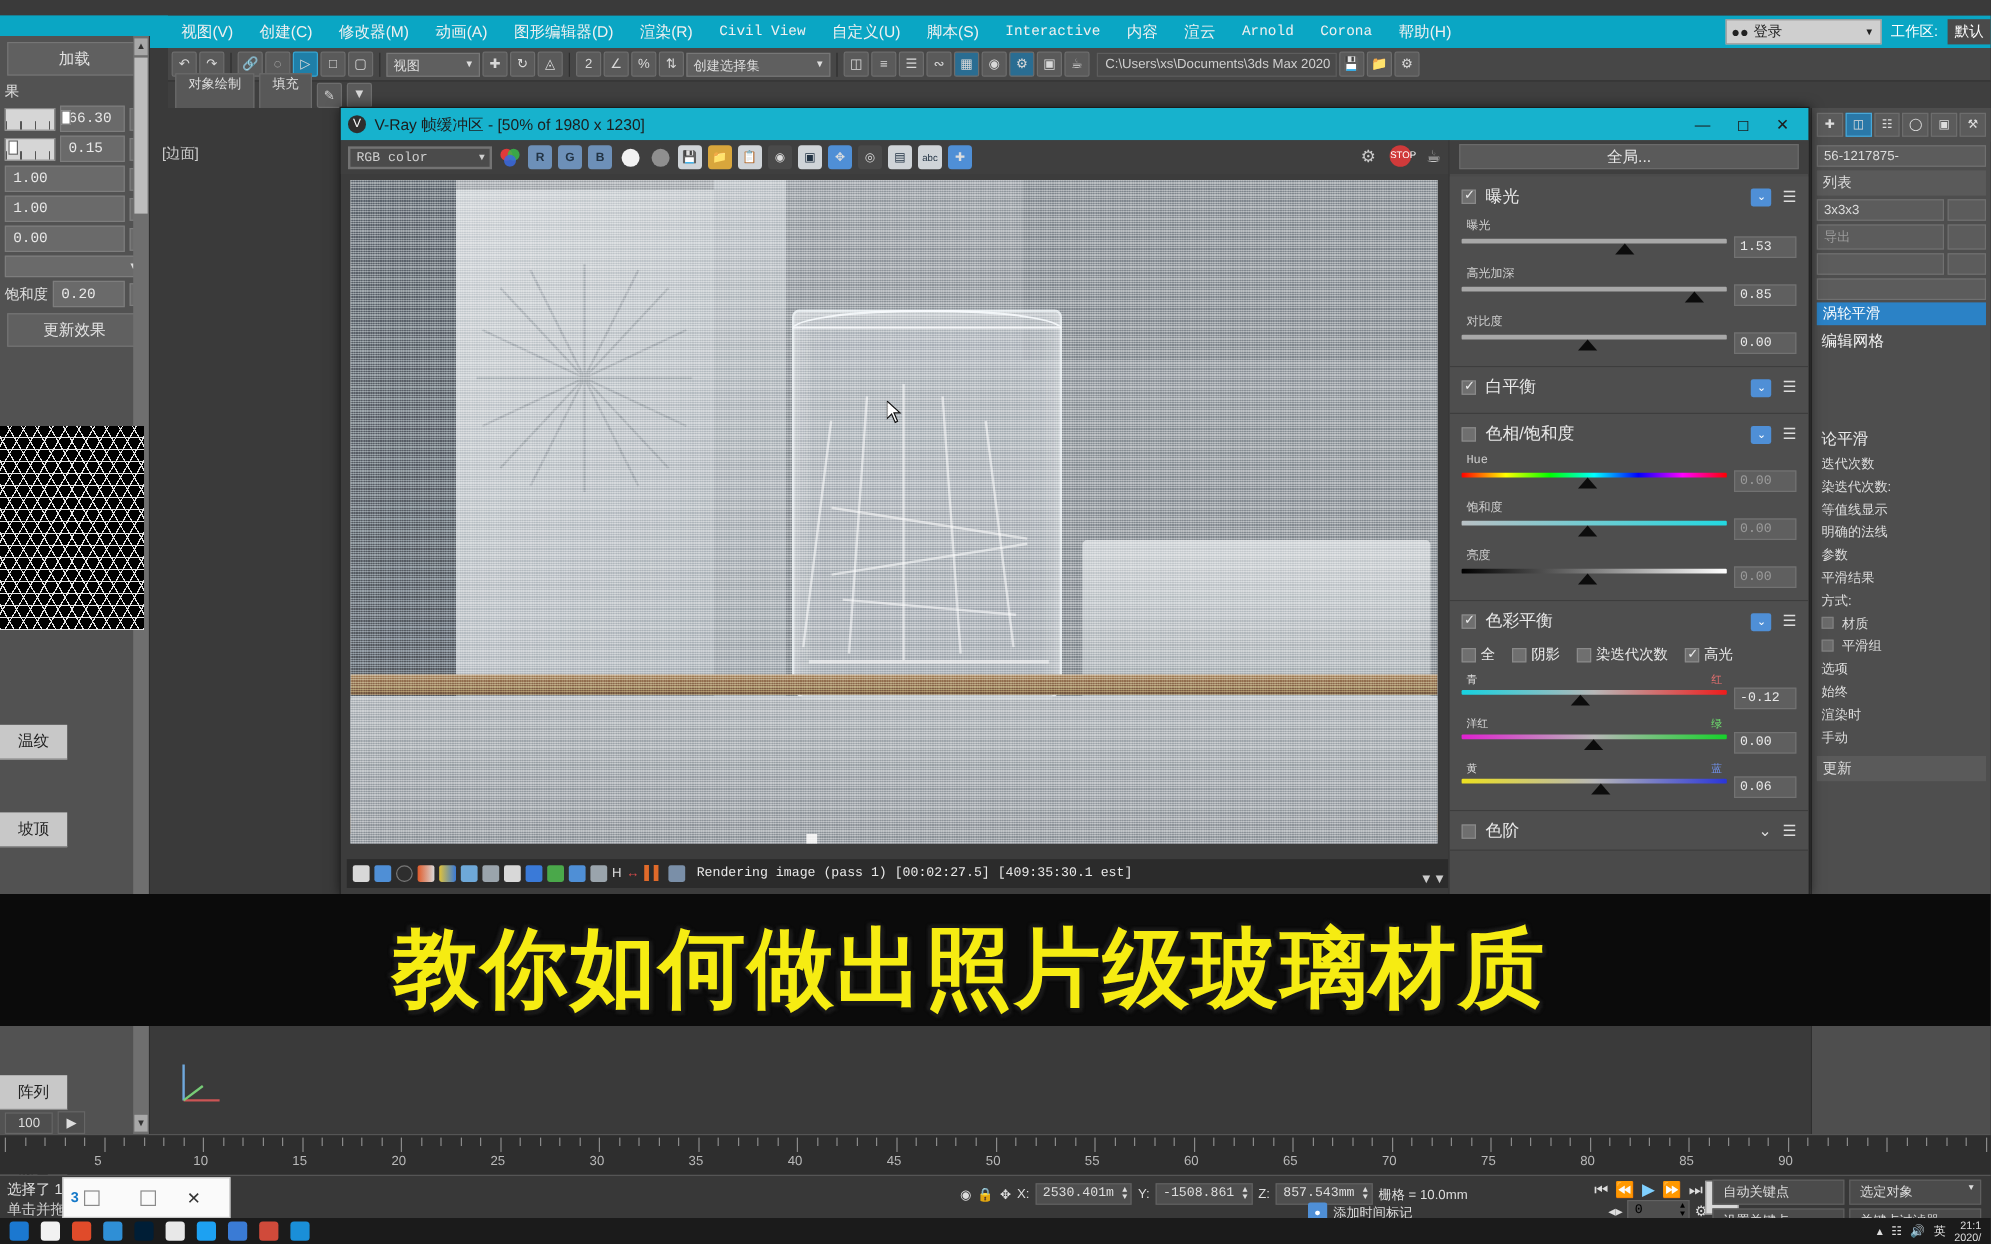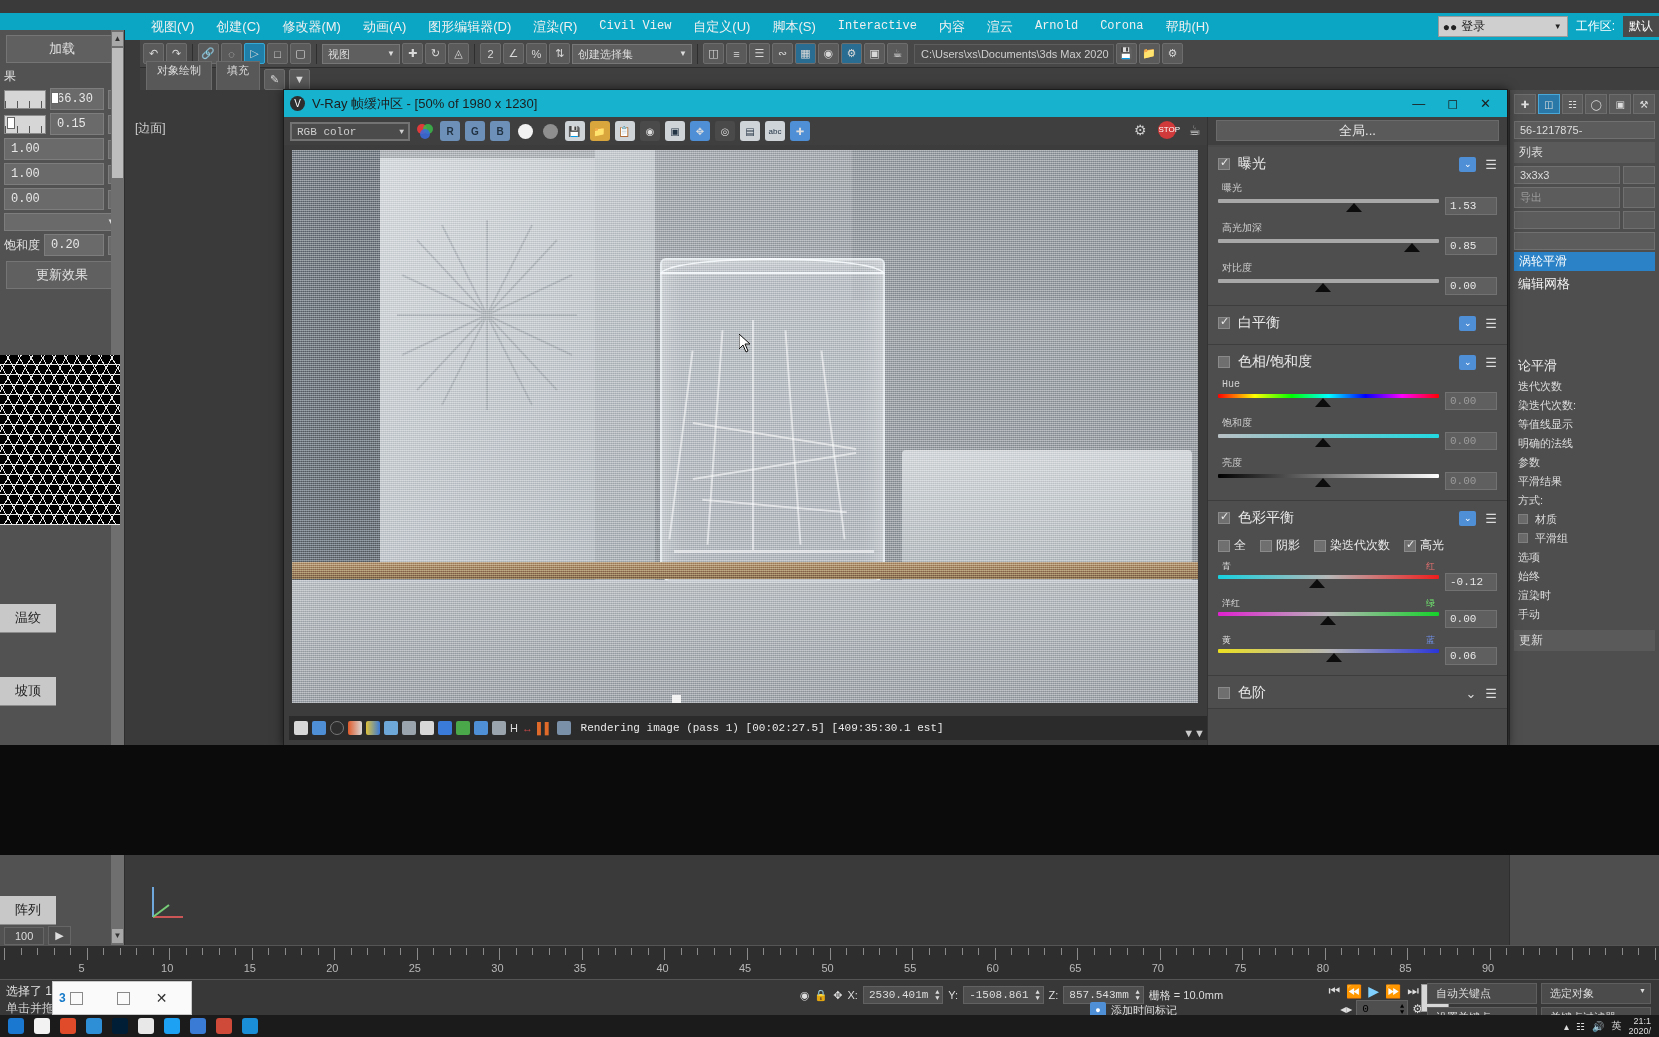--- a/index.html
+++ b/index.html
@@ -1025,14 +1025,15 @@
   </div>
 
   <div style="position:absolute;left:738px;top:336px;width:0;height:0;
               border-left:2px solid transparent;border-right:2px solid transparent;">
     <svg width="14" height="20" viewBox="0 0 14 20" style="position:absolute;left:-1px;top:-2px;">
       <path d="M0 0 L0 15 L4 11 L7 18 L9 17 L6 10 L11 10 Z" fill="#ffffff" stroke="#111" stroke-width="1"></path>
     </svg>
   </div>
 
   <div class="caption-bg"></div>
+  <div class="bigcaption">教你如何做出照片级玻璃材质</div>
 
 </div>
 
 </body></html>

